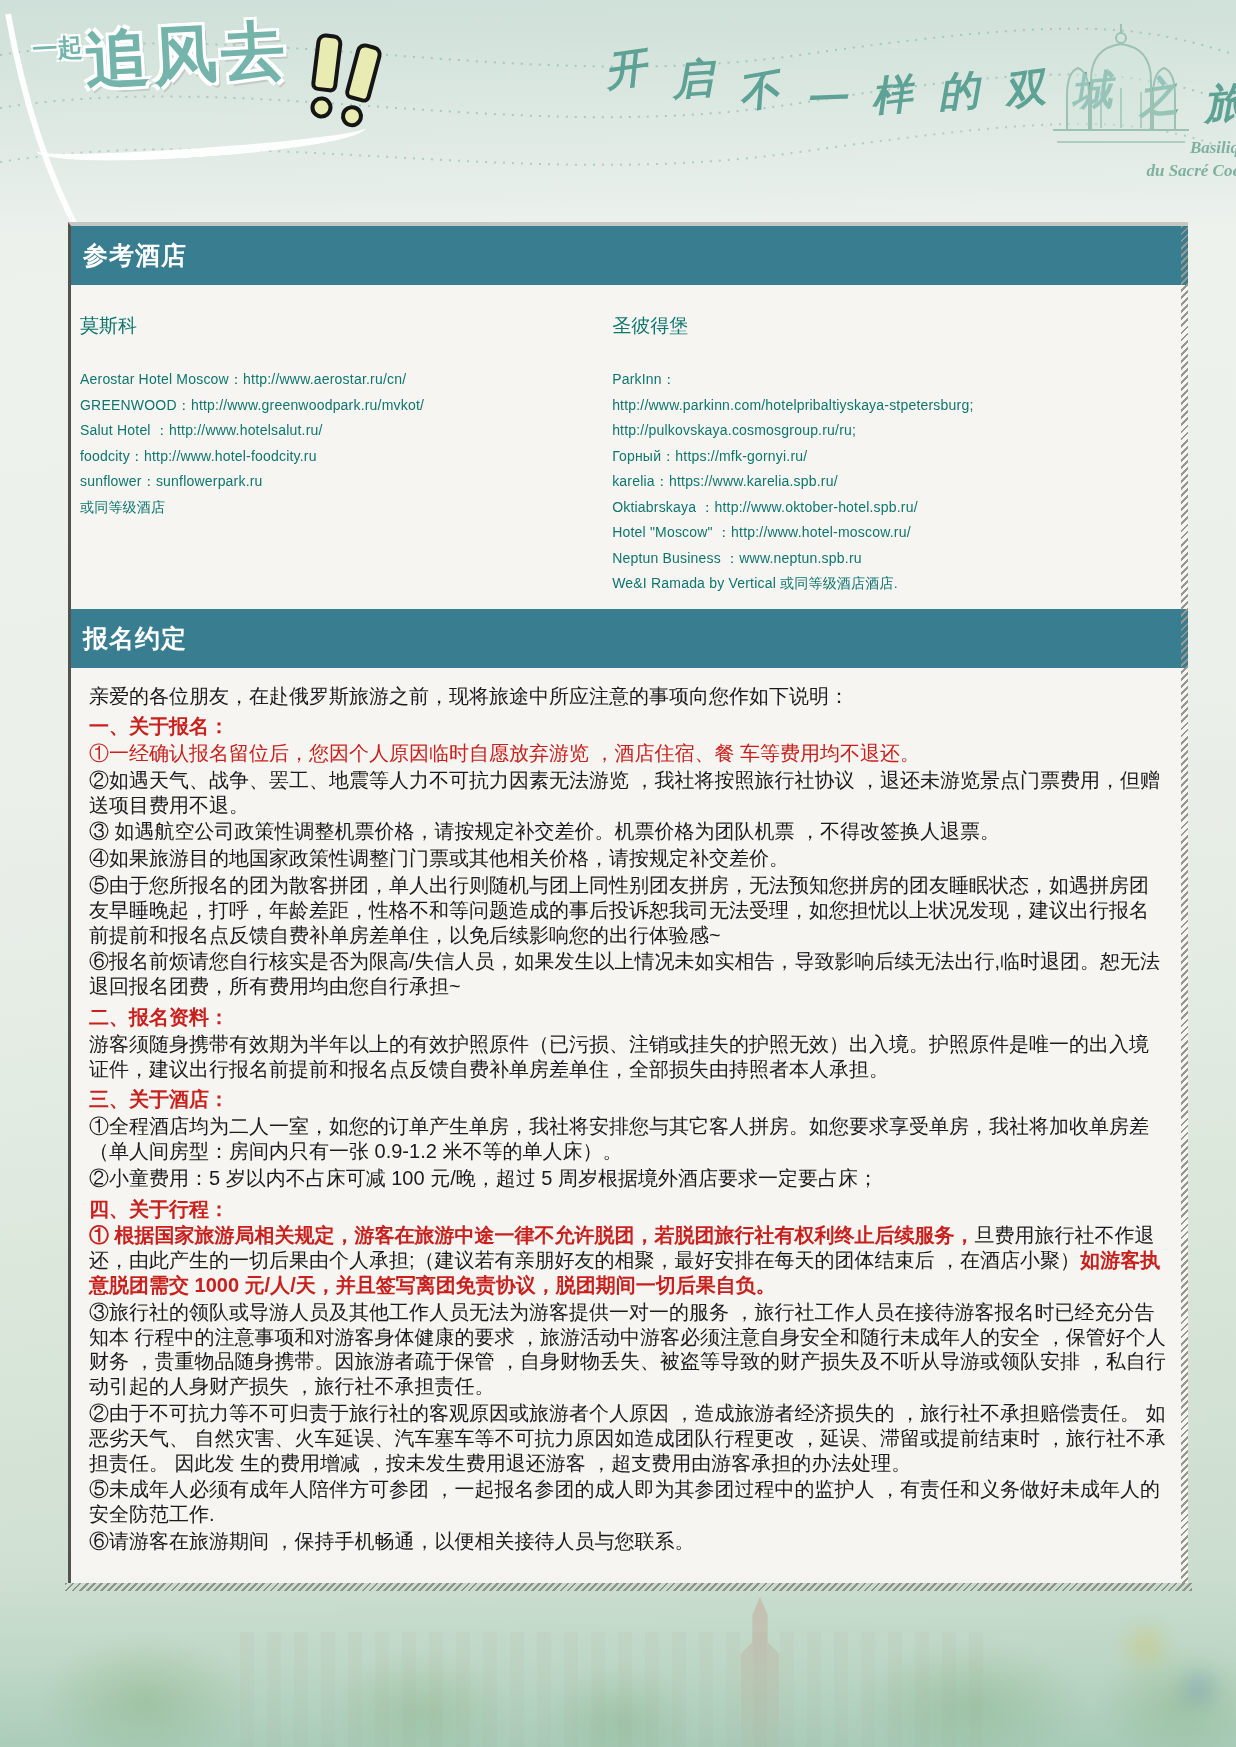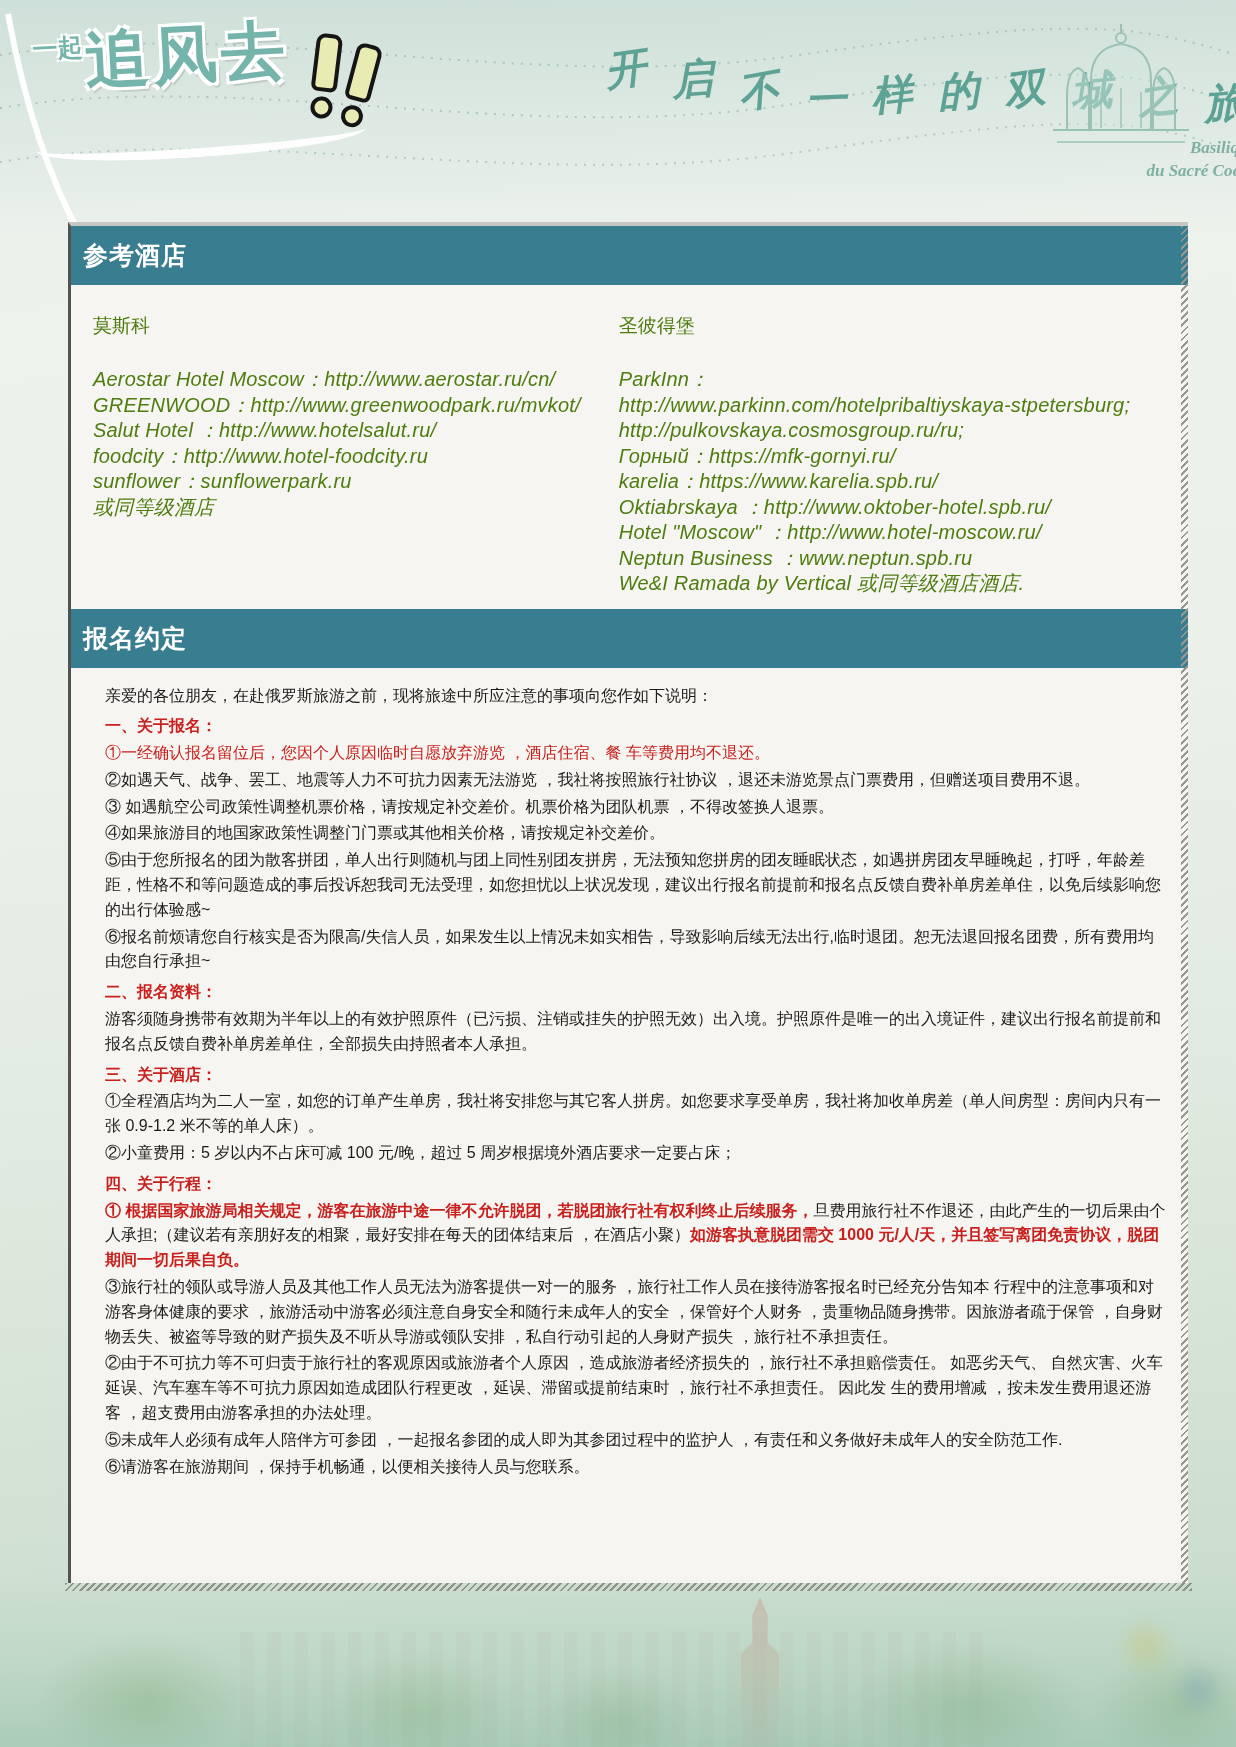--- a/index.html
+++ b/index.html
@@ -31,24 +31,24 @@
   .landcap{color:#7fb0a2;font-family:"Liberation Serif",serif;font-style:italic;font-weight:bold;
     font-size:17px;line-height:23px;text-align:right;margin-top:-30px;white-space:nowrap;}
   
   .card{position:absolute;left:68px;top:222px;width:1117px;height:1357px;background:#f6f5f1;
     border-top:4px solid #c6c6c3;border-left:3px solid #52524f;overflow:hidden;}
   .card::after{content:"";position:absolute;top:0;right:0;bottom:0;width:7px;
     background:repeating-linear-gradient(135deg,#97978f 0 2px,rgba(242,241,236,0) 2px 5px);}
   .hatch-bottom{position:absolute;left:65px;top:1583px;width:1127px;height:8px;
     background:repeating-linear-gradient(135deg,#8f8f88 0 2px,rgba(242,241,236,0) 2px 5px);}
   .bar{background:var(--teal-bar);color:#ffffff;font-size:25px;font-weight:bold;padding:13px 12px;letter-spacing:1px;}
-  .hotels{display:grid;grid-template-columns:49% 51%;padding:28px 22px 12px 22px;color:#4d7c0f;}
+  .hotels{display:grid;grid-template-columns:49% 51%;padding:28px 22px 12px 9px;color:#0f766e;}
   .hcity{font-size:19px;margin-bottom:28px;}
-  .hline{font-size:20px;line-height:25.5px;letter-spacing:.2px;font-style:italic;}
-  .paras{padding:14px 22px 0 34px;color:#1d1b19;font-size:16px;line-height:24.8px;}
+  .hline{font-size:14px;line-height:25.5px;letter-spacing:.2px;}
+  .paras{padding:14px 22px 0 18px;color:#1d1b19;font-size:20px;line-height:24.8px;}
   .para{margin:2px 0;}
   .para.heading{margin:6px 0 2px 0;font-weight:bold;}
   .red{color:var(--heading-red);}
   .b{font-weight:bold;}
   
   .scenery{position:absolute;left:0;bottom:0;width:1236px;height:175px;pointer-events:none;}
   .scenery .wash{position:absolute;inset:0;
     background:linear-gradient(180deg,rgba(170,205,185,0) 0%,rgba(160,200,175,.30) 55%,rgba(138,188,163,.48) 100%);}
   .blob{position:absolute;border-radius:50%;filter:blur(5px);}
   .b1{left:40px;bottom:-20px;width:210px;height:130px;background:radial-gradient(rgba(125,165,105,.45),rgba(125,165,105,0) 70%);}

